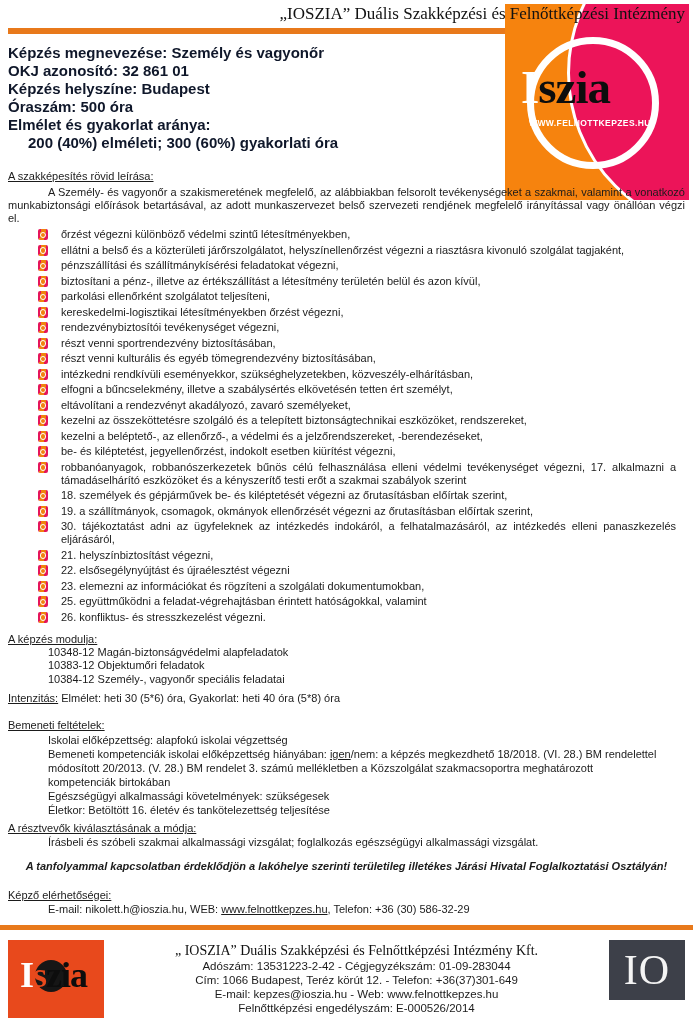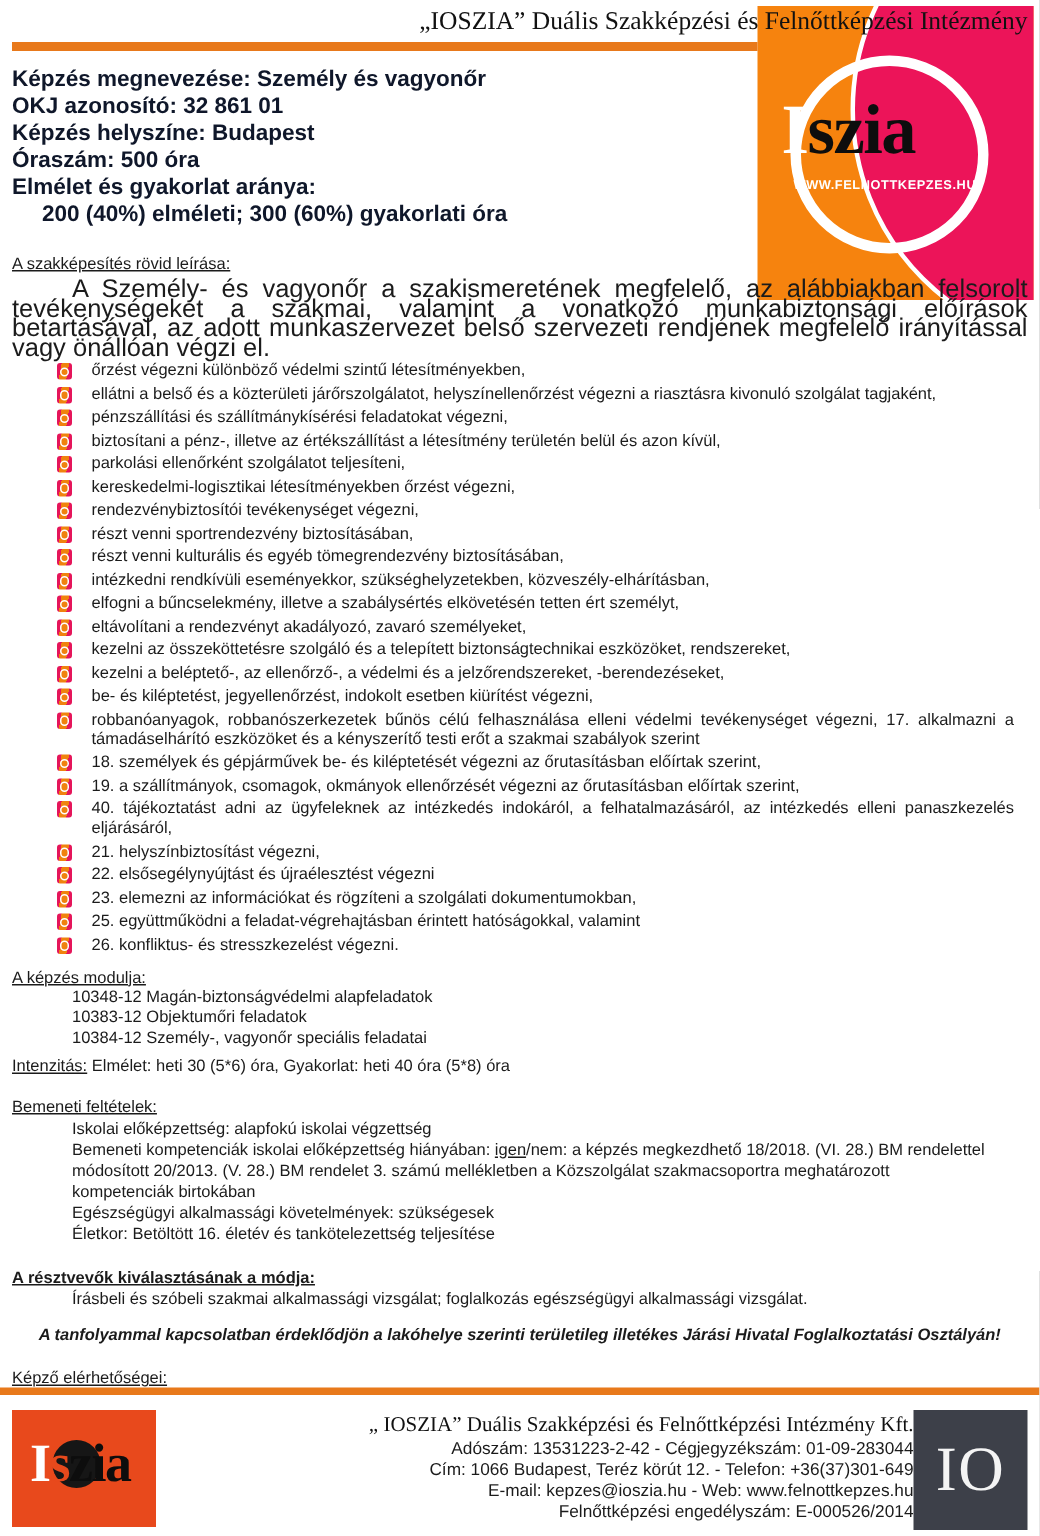--- a/index.html
+++ b/index.html
@@ -23,61 +23,61 @@
   .logo-top .li { color:#fff; } .logo-top .lszia { color:#0d0d0d; }
   .logo-top .site { position:absolute; left:24px; top:114px; color:#fff; font-size:8.5px; font-weight:bold; letter-spacing:0.4px; }
 
   
   .course { margin-top:10px; font-weight:bold; font-size:15px; line-height:18px; color:#0f172a; }
   .course .ratio { padding-left:20px; }
 
   
   .sec-heading { margin-top:7px; font-size:11px; line-height:13px; text-decoration:underline; }
   .desc-heading { margin-top:18px; }
-  .desc-body { margin-top:3px; font-size:17px; line-height:13px; text-align:justify; text-indent:40px; width:677px; }
+  .desc-body { margin-top:3px; font-size:11px; line-height:13px; text-align:justify; text-indent:40px; width:677px; }
 
   
   .cap-list { margin:3px 0 0 30px; list-style:none; }
   .cap-item { display:flex; gap:13px; margin-bottom:2.5px; }
   .cap-icon { flex:none; width:10px; height:11px; margin-top:1px; border-radius:2px;
     background:linear-gradient(100deg,#E5155A 0 26%, #F0820E 26% 68%, #E5155A 68%); position:relative; }
   .cap-icon::after { content:""; position:absolute; left:1.5px; top:2.5px; width:4.5px; height:4.5px; border:1.3px solid #fff; border-radius:50%; }
   .cap-text { font-size:11px; line-height:13px; text-align:justify; width:615px; }
 
   .indent-block { margin-left:40px; font-size:11px; line-height:13.5px; }
   .modules-heading { margin-top:9px; }
   .intensity-line { margin-top:6px; font-size:11px; line-height:13px; }
   .intensity-line .sec-inline { text-decoration:underline; }
 
   .entry-heading { margin-top:14px; }
   .entry-block { margin-left:40px; margin-top:1px; font-size:11px; line-height:14px; width:610px; }
   .u { text-decoration:underline; }
 
-  .selection-heading { margin-top:16px;font-weight:bold; }
+  .selection-heading { margin-top:5px; }
   .selection-text { margin-left:40px; font-size:11px; line-height:14px; }
 
   .notice { margin-top:10px; text-align:center; font-weight:bold; font-style:italic; font-size:11px; line-height:14px; }
 
   .contact-heading { margin-top:16px; }
   .contact-line { margin-left:40px; font-size:11px; line-height:14px; }
   .contact-line .link { text-decoration:underline; color:#1b1b1b; cursor:pointer; }
 
   
   .bottom { position:absolute; z-index:2; left:0; right:0; bottom:0; height:99px; background:#fff; }
   .footer-bar { height:5px; background:#E8791B; }
   .footer { display:flex; justify-content:space-between; align-items:flex-start; padding:10px 8px 0 8px; }
   .f-logo-left { position:relative; width:96px; height:78px; background:#E8491C; overflow:hidden;
     font-family:"Liberation Serif", serif; font-weight:bold; font-size:36px; }
   .f-logo-left .disc { position:absolute; left:27px; top:20px; width:32px; height:32px; border-radius:50%; background:#161616; }
   .f-logo-left .word { position:absolute; left:12px; top:14px; letter-spacing:-1px; }
   .f-logo-left .wi { color:#fff; } .f-logo-left .ws { color:#E8491C; } .f-logo-left .wzia { color:#0d0d0d; }
-  .f-center { flex:1; text-align:right; padding-top:2px; }
+  .f-center { flex:1; text-align:center; padding-top:2px; }
   .f-company { font-family:"Liberation Serif", serif; font-size:14px; line-height:17px; color:#111; }
   .f-line { font-size:11.5px; line-height:14px; }
-  .f-logo-right { width:76px; height:80px; background:#3D4049; color:#f4f4f4; display:flex; align-items:center; justify-content:center;
+  .f-logo-right { width:76px; height:60px; background:#3D4049; color:#f4f4f4; display:flex; align-items:center; justify-content:center;
     font-family:"Liberation Serif", serif; font-size:42px; letter-spacing:1px; }
 </style>
 </head>
 <body>
 
 <div class="page">
 
   <div class="logo-top">
     <div class="magenta"></div>
     <div class="ring"></div>
@@ -191,21 +191,21 @@
           <span class="cap-text">18. személyek és gépjárművek be- és kiléptetését végezni az őrutasításban előírtak szerint,</span>
         </li>
 
         <li class="cap-item">
           <span class="cap-icon"></span>
           <span class="cap-text">19. a szállítmányok, csomagok, okmányok ellenőrzését végezni az őrutasításban előírtak szerint,</span>
         </li>
 
         <li class="cap-item">
           <span class="cap-icon"></span>
-          <span class="cap-text">40. tájékoztatást adni az ügyfeleknek az intézkedés indokáról, a felhatalmazásáról, az intézkedés elleni panaszkezelés eljárásáról,</span>
+          <span class="cap-text">30. tájékoztatást adni az ügyfeleknek az intézkedés indokáról, a felhatalmazásáról, az intézkedés elleni panaszkezelés eljárásáról,</span>
         </li>
 
         <li class="cap-item">
           <span class="cap-icon"></span>
           <span class="cap-text">21. helyszínbiztosítást végezni,</span>
         </li>
 
         <li class="cap-item">
           <span class="cap-icon"></span>
           <span class="cap-text">22. elsősegélynyújtást és újraélesztést végezni</span>

